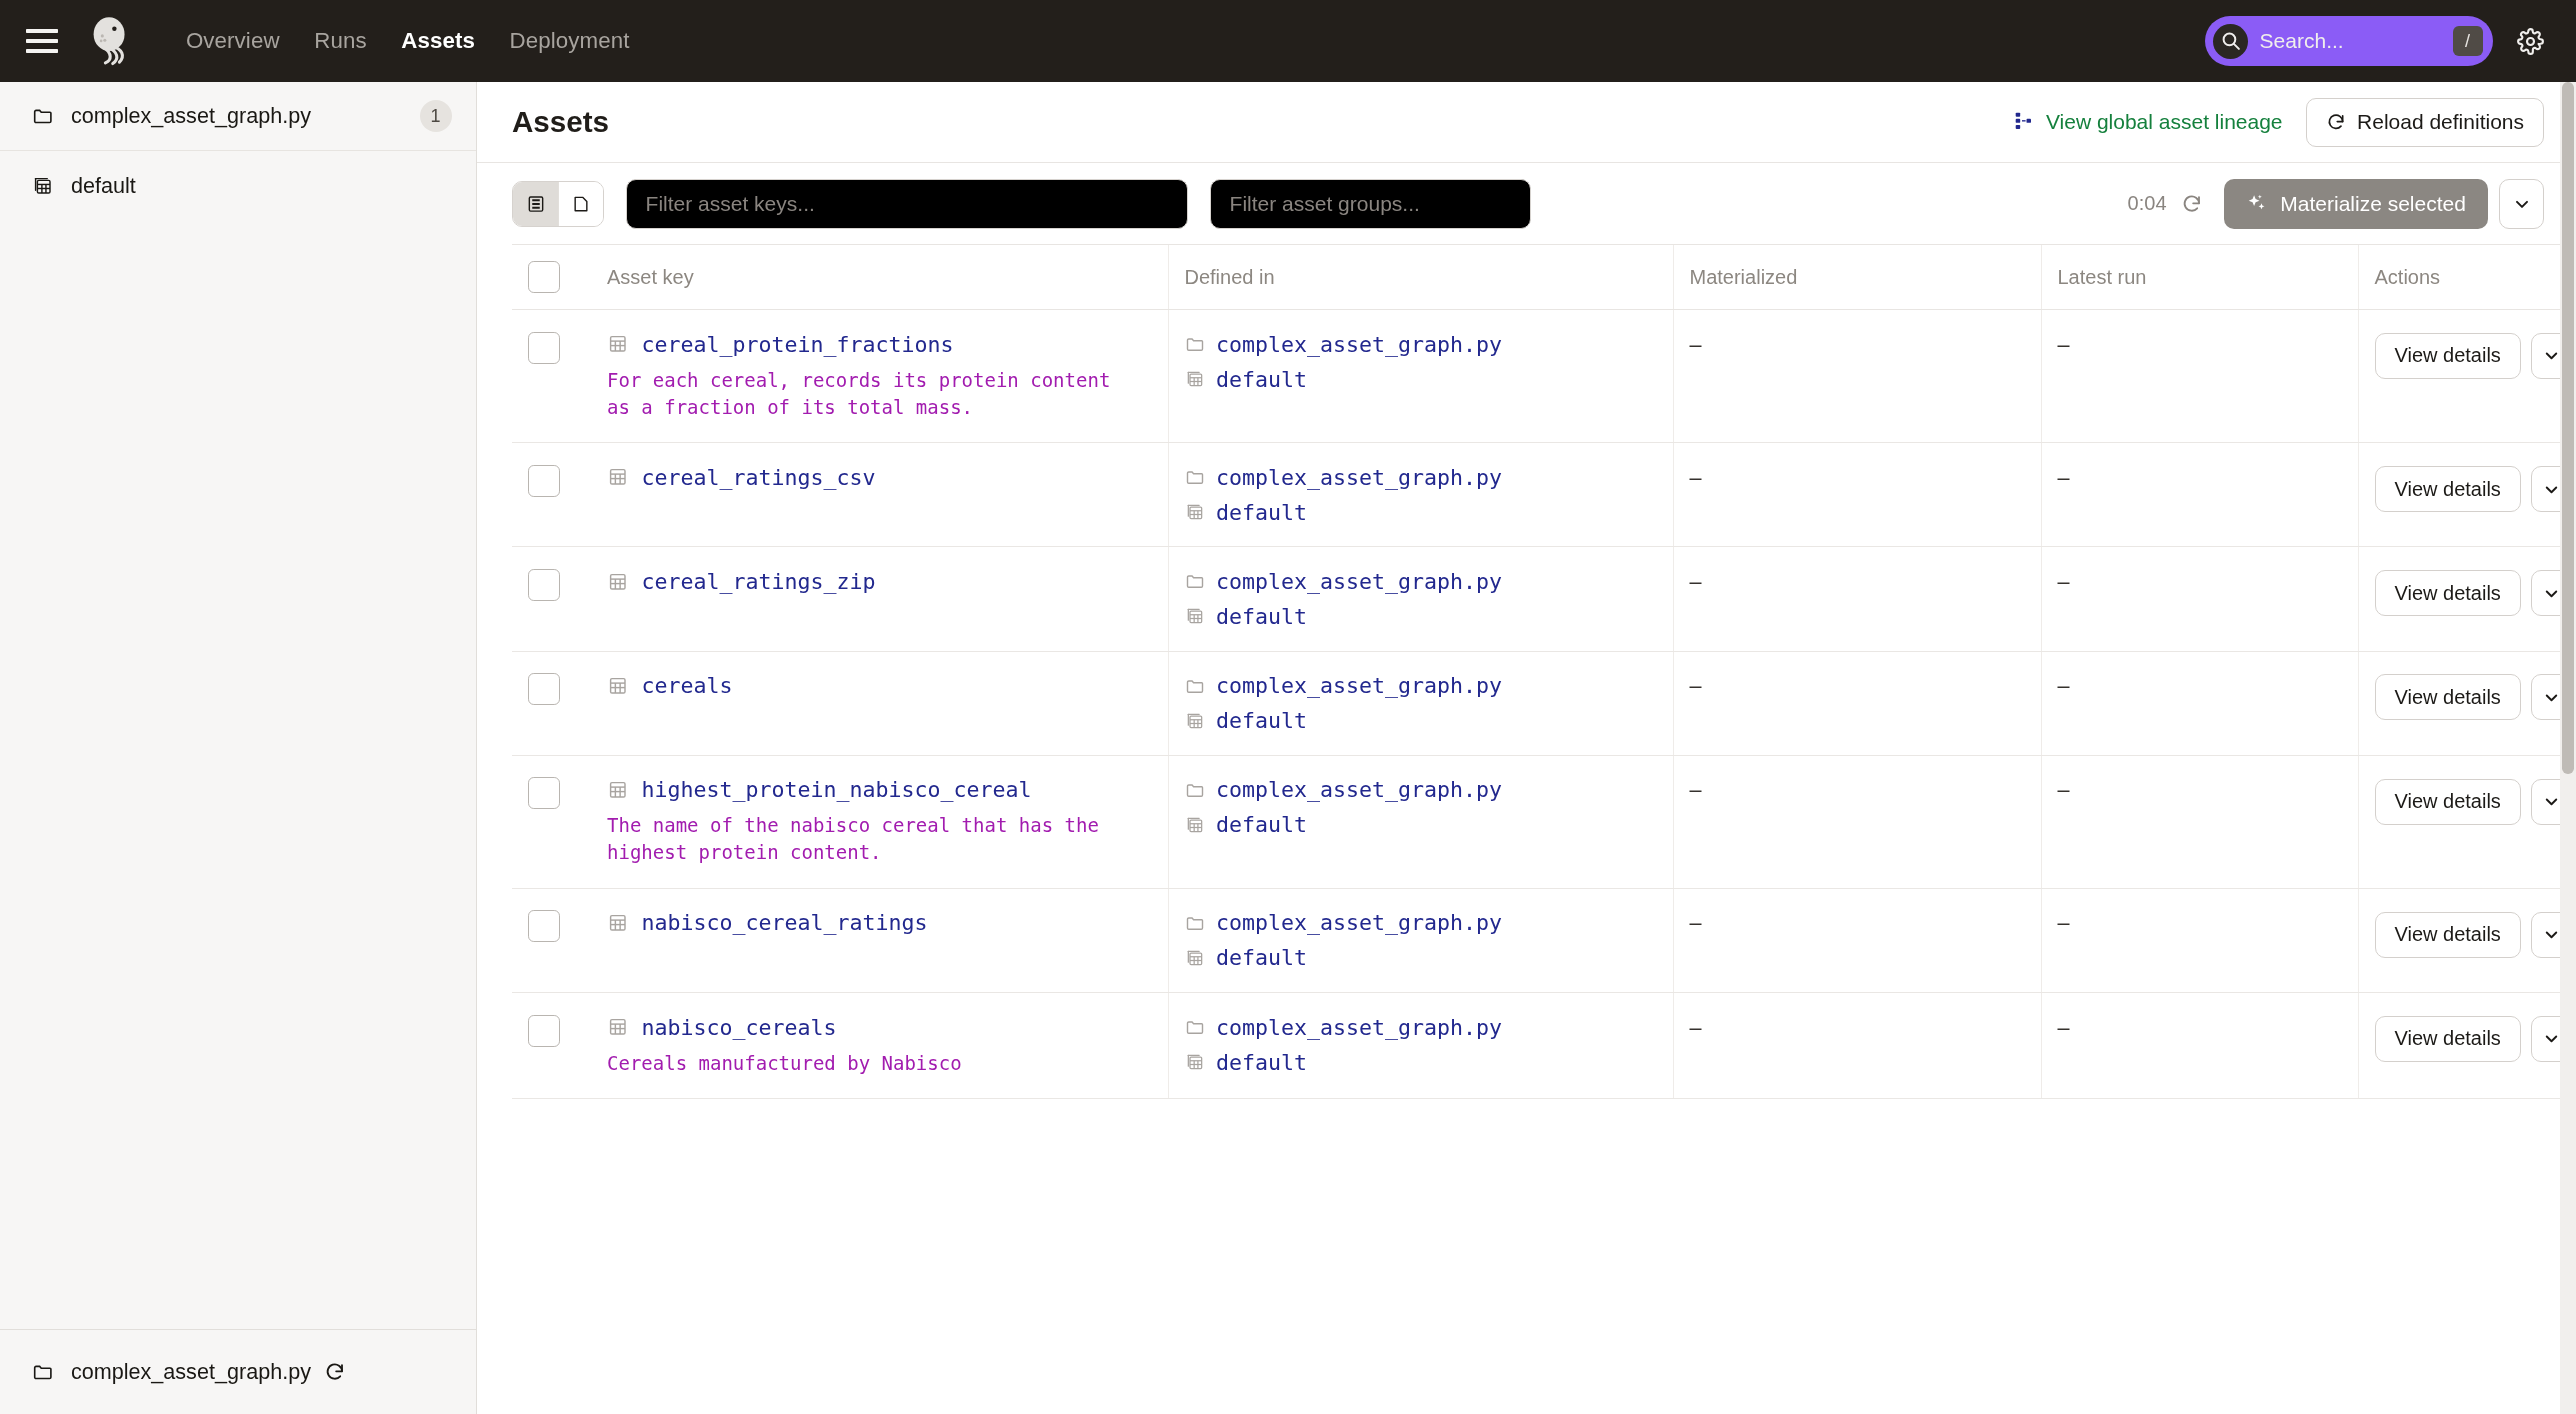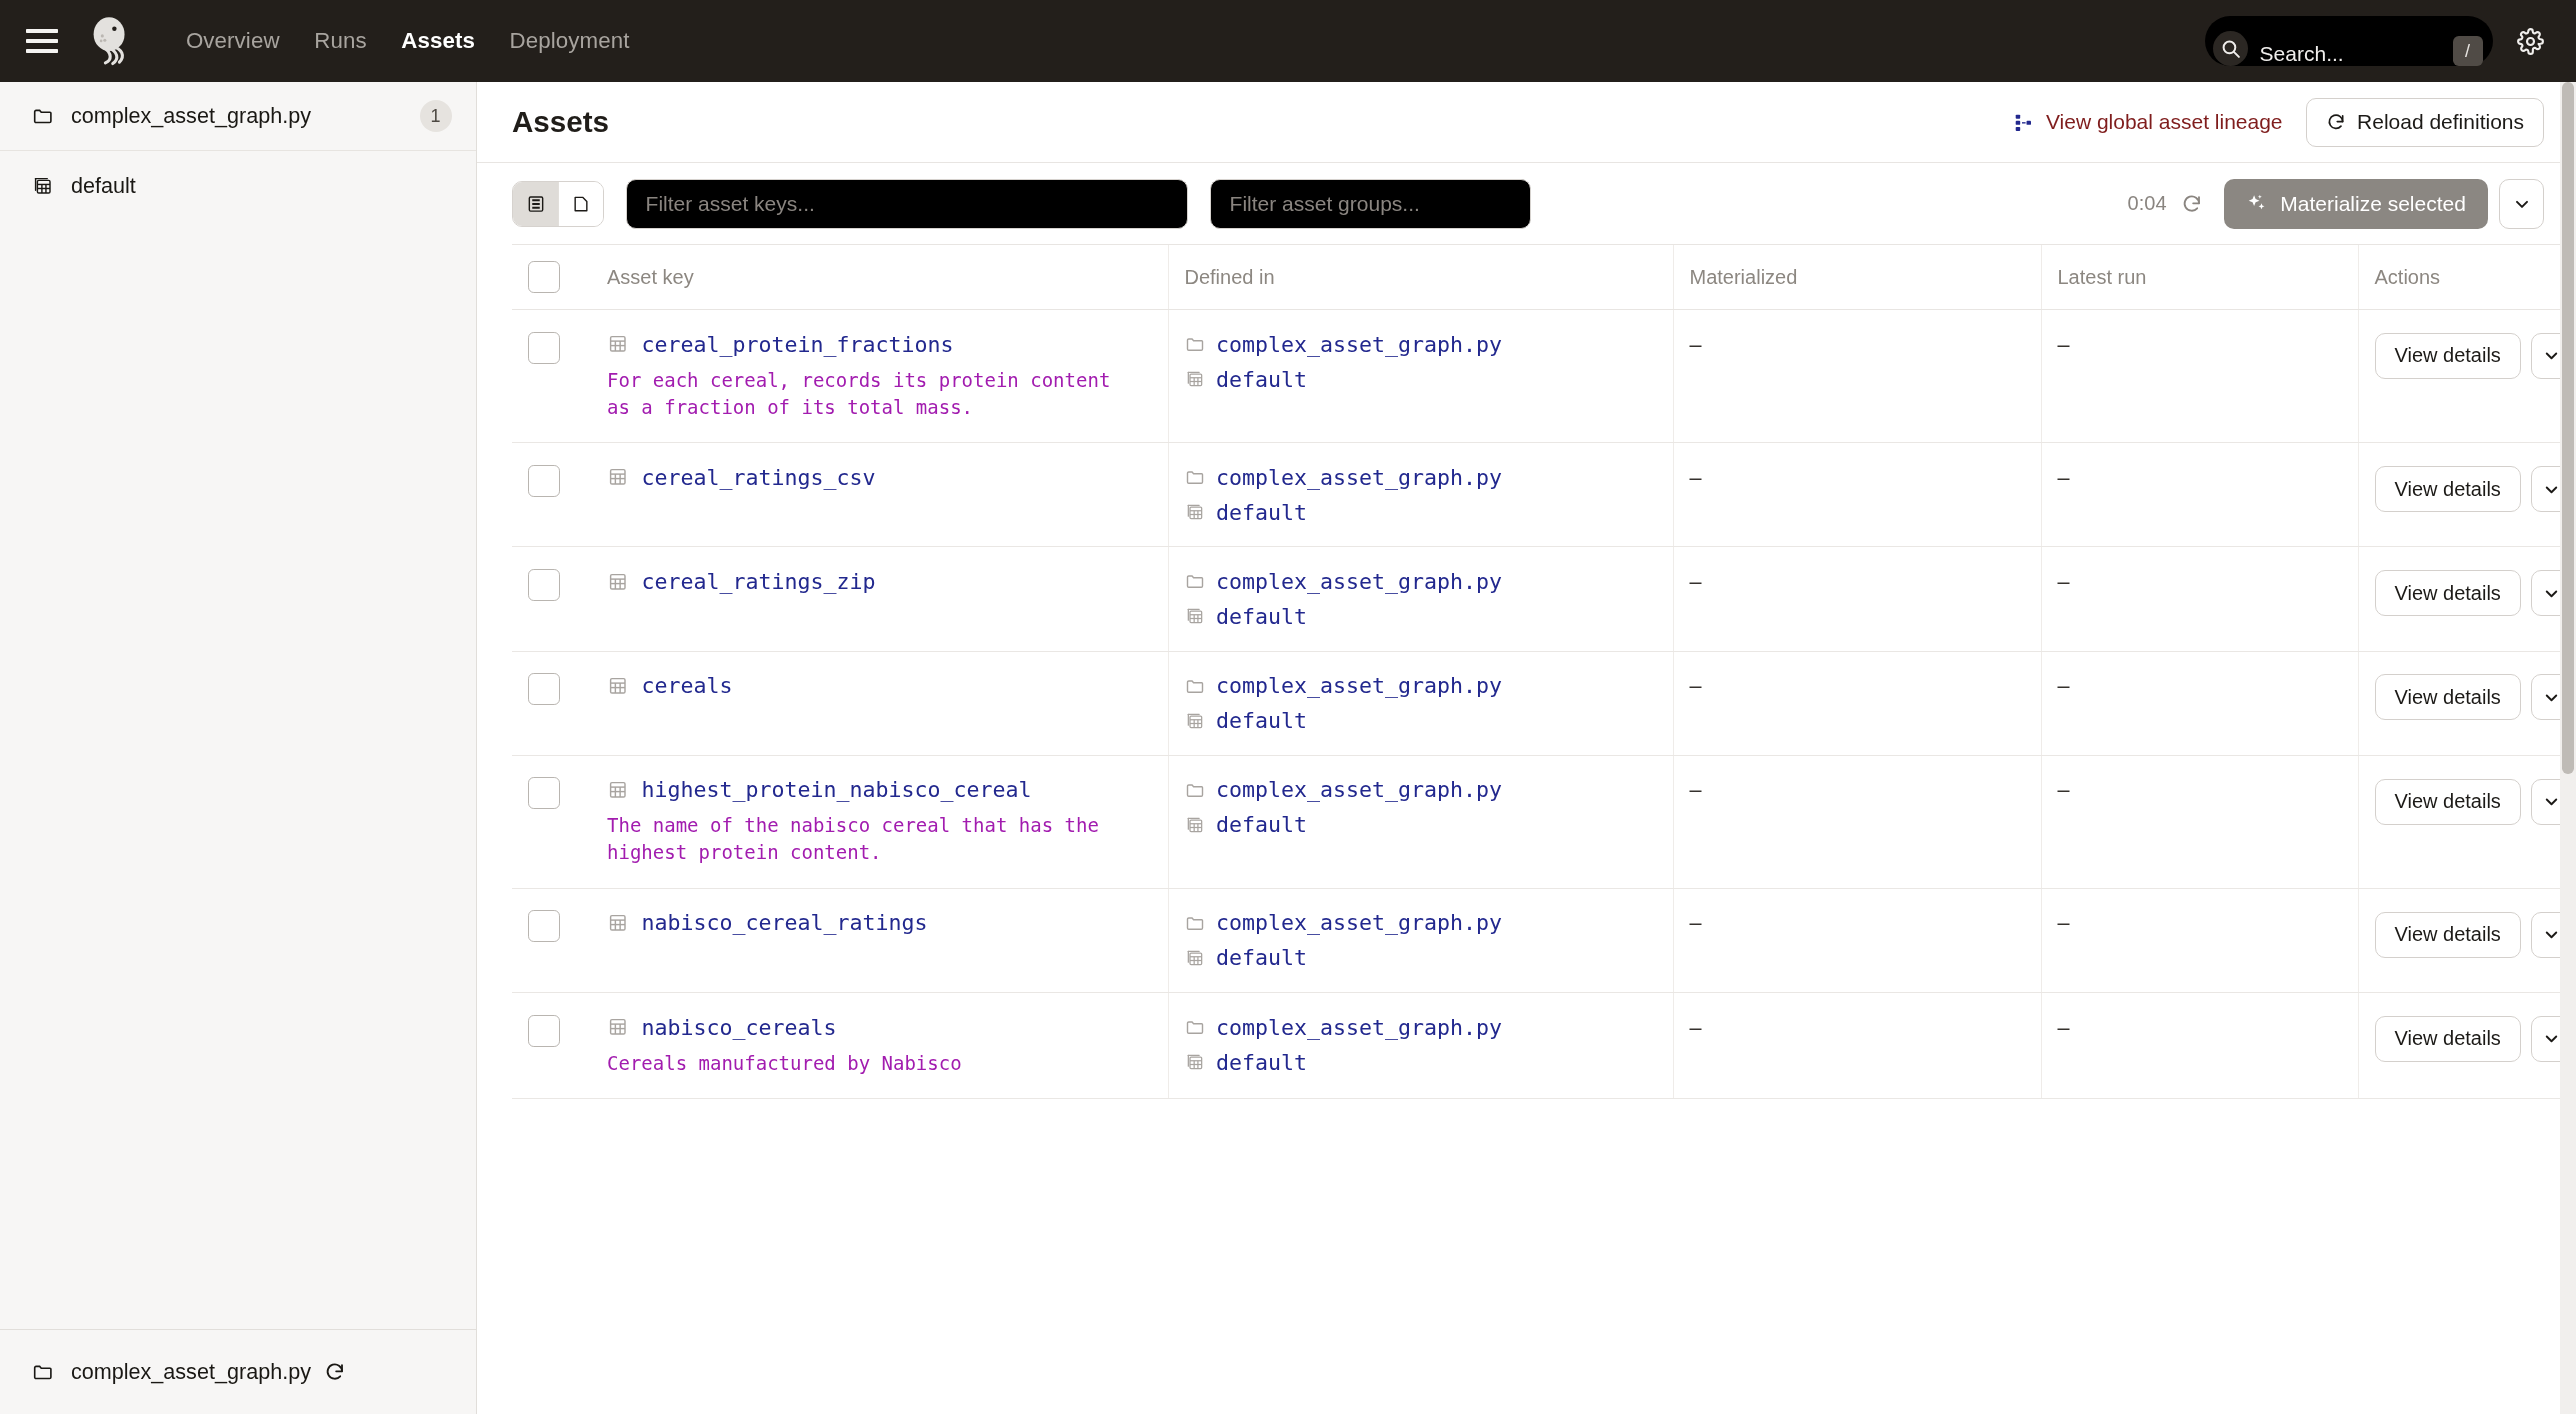--- a/index.html
+++ b/index.html
@@ -23,22 +23,22 @@
   .hamburger span { display: block; height: 3.6px; width: 32px; background: #F5F4F2; border-radius: 0.7px; }
   .logo { margin-left: 21.6px; width: 53px; height: 53px; display: flex; align-items: center; justify-content: center; }
   .navlinks { display: flex; align-items: center; gap: 0; margin-left: 29px; }
   .navlink {
     color: #A8A49F; font-size: 22.3px; padding: 0 17.3px; cursor: pointer;
     white-space: nowrap; letter-spacing: 0.1px;
   }
   .navlink.active { color: #FFFFFF; font-weight: 700; }
   .nav-spacer { flex: 1; }
   .searchbox {
-    display: flex; align-items: flex-end;
-    background: #000000; border-radius: 720px;
+    display: flex; align-items: center;
+    background: #8b5cf6; border-radius: 720px;
     height: 50px; width: 288px; padding: 0 10px 0 8.6px; cursor: text;
   }
   .search-circle {
     width: 35px; height: 35px; border-radius: 50%; background: #2B2723;
     display: flex; align-items: center; justify-content: center; flex: 0 0 35px;
   }
   .search-text { color: #F0EEEC; font-size: 21px; margin-left: 11.5px; flex: 1; }
   .slash-badge {
     background: #504B46; border-radius: 5.8px; color: #E8E5E2;
     font-size: 18px; width: 30px; height: 30px;
@@ -83,22 +83,22 @@
 
   .page-head {
     height: 81px; flex: 0 0 81px;
     display: flex; align-items: center;
     padding: 0 32px 0 35px;
     border-bottom: 0.7px solid #E8E5E2;
   }
   .page-title { font-size: 29.6px; font-weight: 700; color: #201D19; }
   .ph-spacer { flex: 1; }
   .lineage-link {
-    display: flex; align-items: flex-end; gap: 11.5px;
-    color: #7f1d1d; font-size: 21px; cursor: pointer; margin-right: 23px; white-space: nowrap;
+    display: flex; align-items: flex-start; gap: 11.5px;
+    color: #15803d; font-size: 21px; cursor: pointer; margin-right: 23px; white-space: nowrap;
   }
   .btn {
     display: inline-flex; align-items: center; gap: 11.5px;
     border: 0.7px solid #D4D0CC; background: #fff; border-radius: 10px;
     height: 49px; padding: 0 19px; font-size: 21px; color: #1C1A17; cursor: pointer;
     white-space: nowrap;
   }
 
   .toolbar {
     height: 81px; flex: 0 0 81px;

